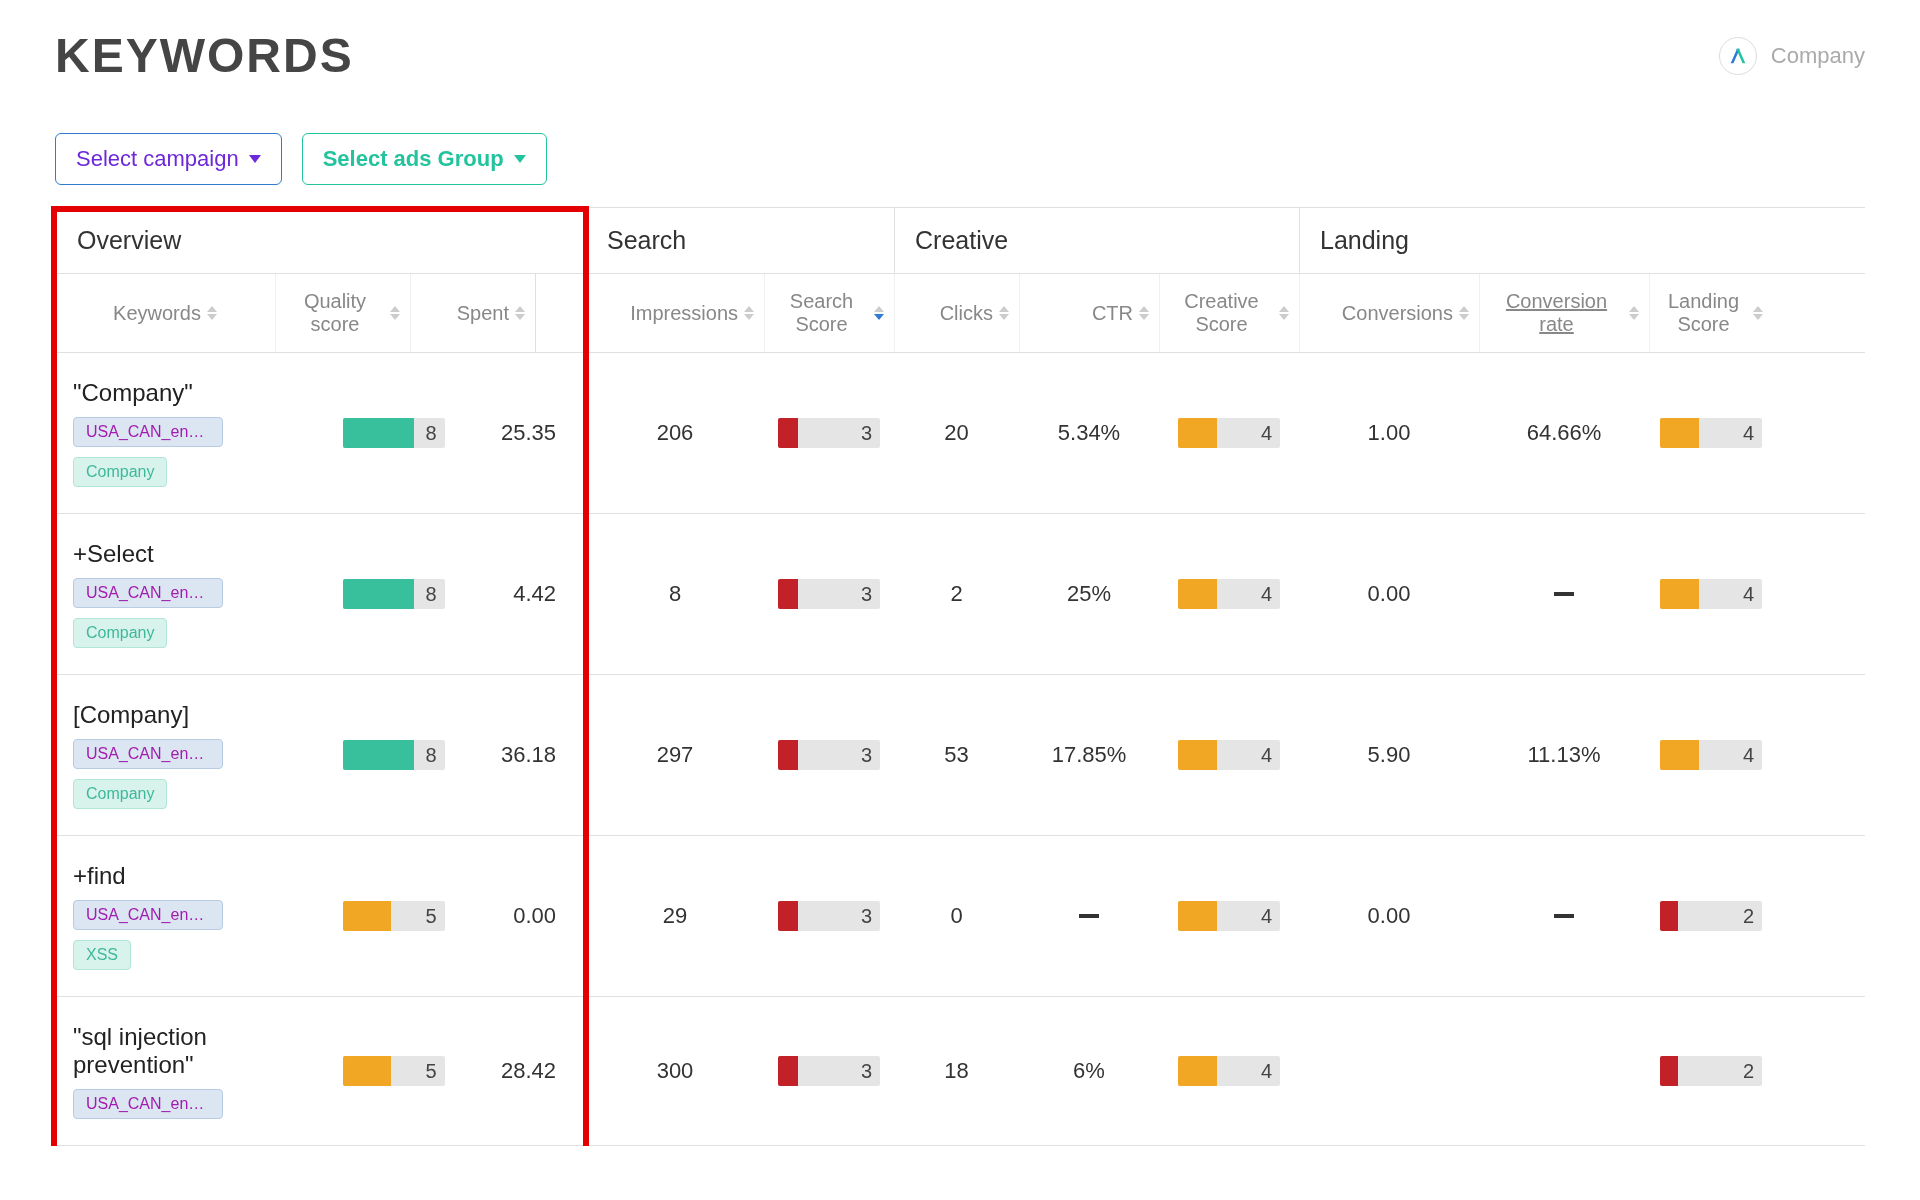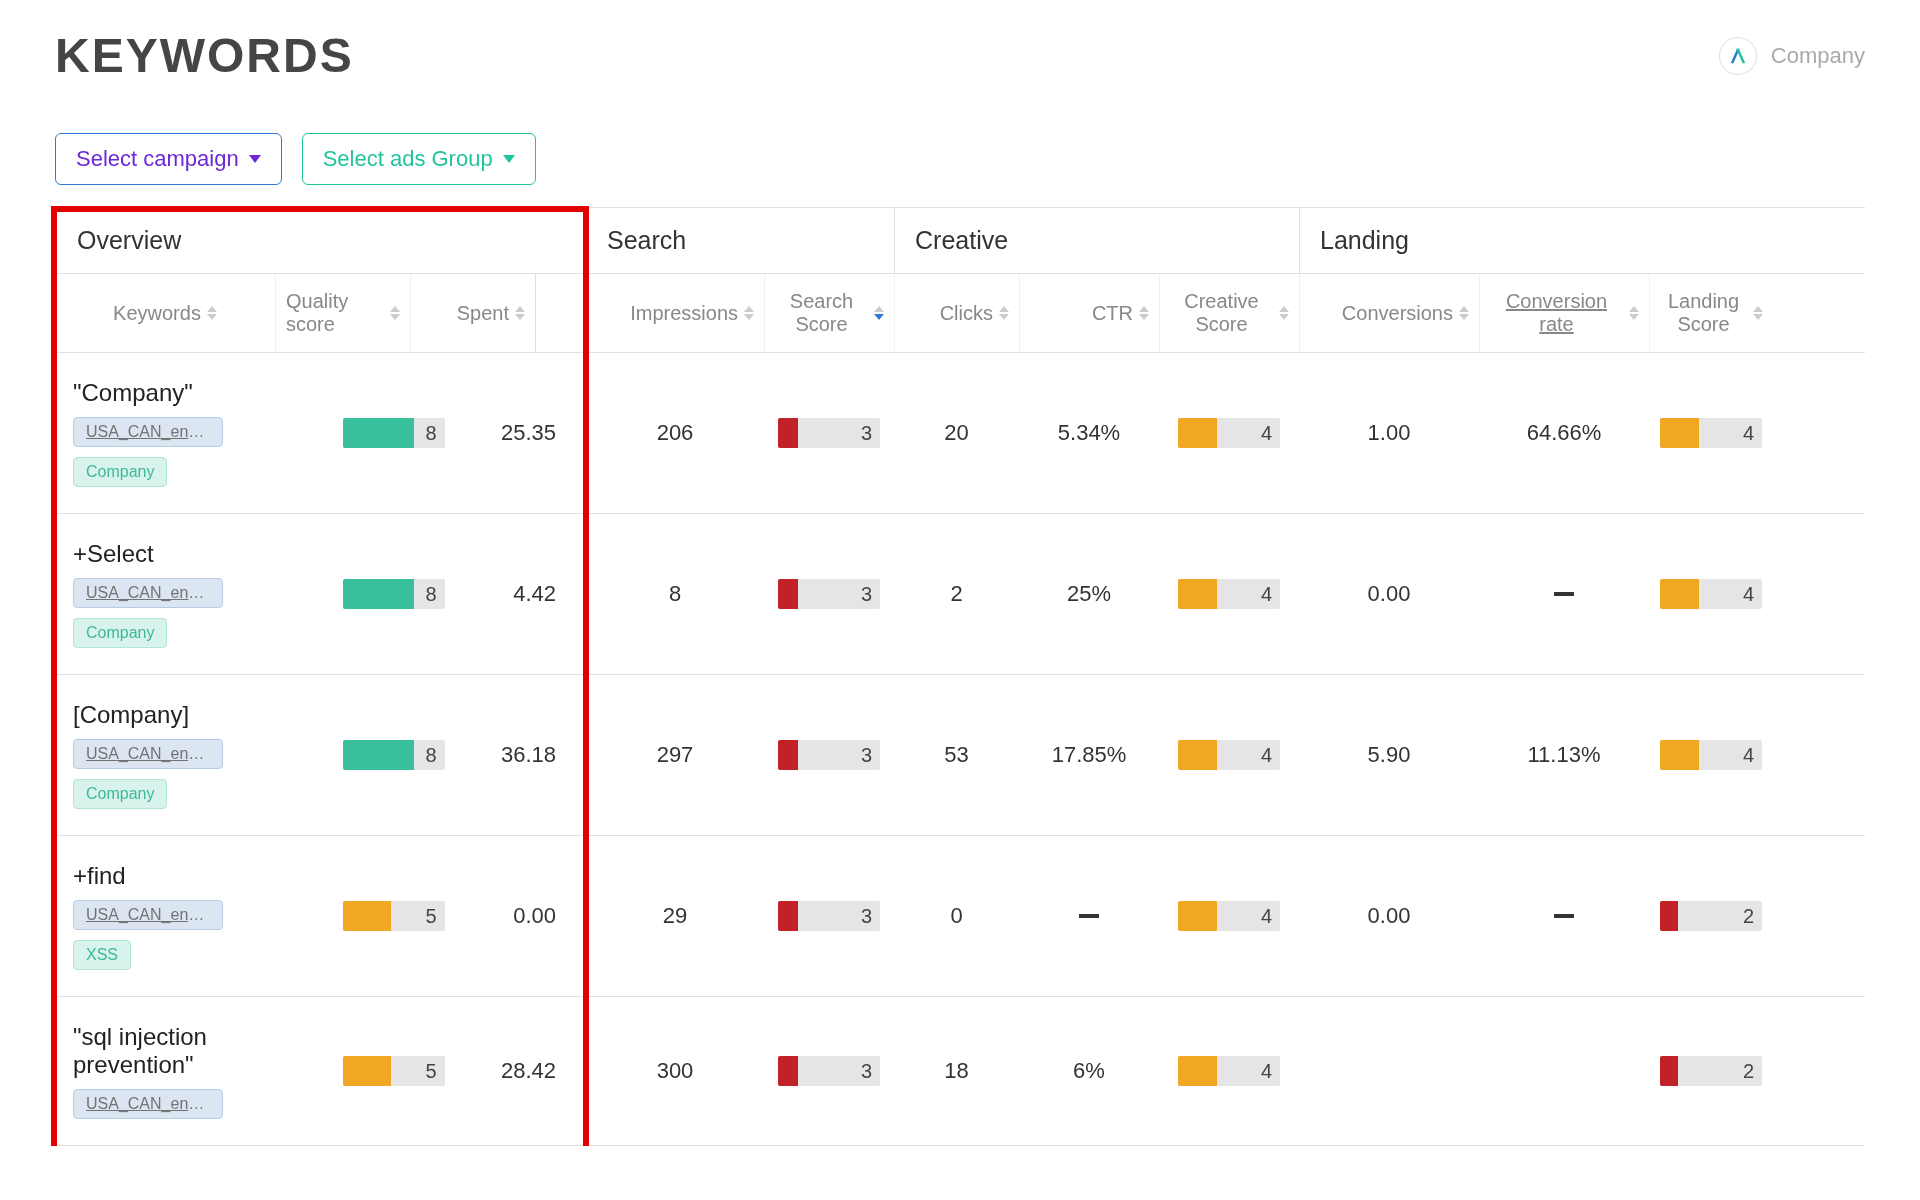--- a/index.html
+++ b/index.html
@@ -5,21 +5,21 @@
   * { box-sizing: border-box; margin: 0; padding: 0; }
   body { font-family: -apple-system, BlinkMacSystemFont, "Segoe UI", Helvetica, Arial, sans-serif; background: #fff; color: #333; width: 1920px; }
   .page { padding: 28px 55px 0 55px; }
   .header { display: flex; justify-content: space-between; align-items: center; margin-bottom: 50px; }
   .title { font-size: 48px; font-weight: 800; letter-spacing: 2px; color: #454545; font-family: "Arial Black", Arial, sans-serif; }
   .company { display: flex; align-items: center; gap: 14px; color: #aaa; font-size: 22px; }
   .logo-circle { width: 38px; height: 38px; border-radius: 50%; border: 1px solid #ddd; display: flex; align-items: center; justify-content: center; background: #fff; }
   .filters { display: flex; gap: 20px; margin-bottom: 22px; }
   .filter-btn { border: 1.5px solid; border-radius: 6px; padding: 12px 20px; font-size: 22px; background: #fff; display: flex; align-items: center; gap: 10px; cursor: pointer; }
   .filter-btn.blue { color: #6d28d9; border-color: #2f7bd1; }
-  .filter-btn.green { color: #23c39d; border-color: #23c39d; }
+  .filter-btn.green { color: #23c39d; border-color: #23c39d; font-weight: bold; }
   .caret { width: 0; height: 0; border-left: 6px solid transparent; border-right: 6px solid transparent; border-top: 8px solid currentColor; }
 
   .table-wrap { position: relative; border-top: 1px solid #e0e0e0; }
   .highlight { position: absolute; top: -2px; left: -4px; width: 538px; height: 1004px; border: 6px solid #e40000; pointer-events: none; z-index: 10; }
 
   .section-headers { display: flex; border-bottom: 1px solid #e0e0e0; }
   .sec { font-size: 25px; color: #333; padding: 18px 0 18px 20px; border-left: 1px solid #e0e0e0; }
   .sec:first-child { border-left: none; }
   .sec.overview { width: 531px; padding-left: 22px;}
   .sec.search  { width: 308px; }
@@ -46,21 +46,21 @@
   .c-conv        { width: 180px; }
   .c-crate       { width: 170px; text-decoration: underline; }
   .c-lsc         { width: 124px; }
 
   .rows { }
   .row { display: flex; border-bottom: 1px solid #e0e0e0; padding: 26px 0; }
   .cell { display: flex; align-items: center; justify-content: center; font-size: 22px; color: #333;}
   .cell.keywords { width: 271px; flex-direction: column; align-items: flex-start; padding-left: 18px; gap: 10px; justify-content: flex-start;}
   .cell.keywords .kw { font-size: 24px; color: #222; }
   .badge { font-size: 16px; padding: 5px 12px; border-radius: 4px; max-width: 150px; white-space: nowrap; overflow: hidden; text-overflow: ellipsis;}
-  .badge.blue { background: #dbe6f2; border:1px solid #b7cce3; color: #737373; text-decoration: underline; }
+  .badge.blue { background: #dbe6f2; border:1px solid #b7cce3; color: #a21caf; }
   .badge.green { background: #d8f3ec; border:1px solid #b0e5d8; color: #3eb89a; }
 
   .cell.quality { width: 135px; }
   .cell.spent   { width: 105px; justify-content: flex-end; padding-right: 10px;}
   .cell.gap     { width: 20px; }
   .cell.impressions { width: 178px; }
   .cell.ssc     { width: 130px; }
   .cell.clicks  { width: 125px; }
   .cell.ctr     { width: 140px; }
   .cell.csc     { width: 140px; }
@@ -118,21 +118,21 @@
 
     <div class="col-headers">
       <div class="col first c-keywords">
           <span>Keywords</span>
           <span class="sort">
             <span class="up"></span>
             <span class="dn"></span>
           </span>
         </div>
       <div class="col c-quality">
-          <span style="text-align:left">Quality score</span>
+          <span style="text-align:center">Quality score</span>
           <span class="sort">
             <span class="up"></span>
             <span class="dn"></span>
           </span>
         </div>
       <div class="col c-spent">
           <span>Spent</span>
           <span class="sort">
             <span class="up"></span>
             <span class="dn"></span>

